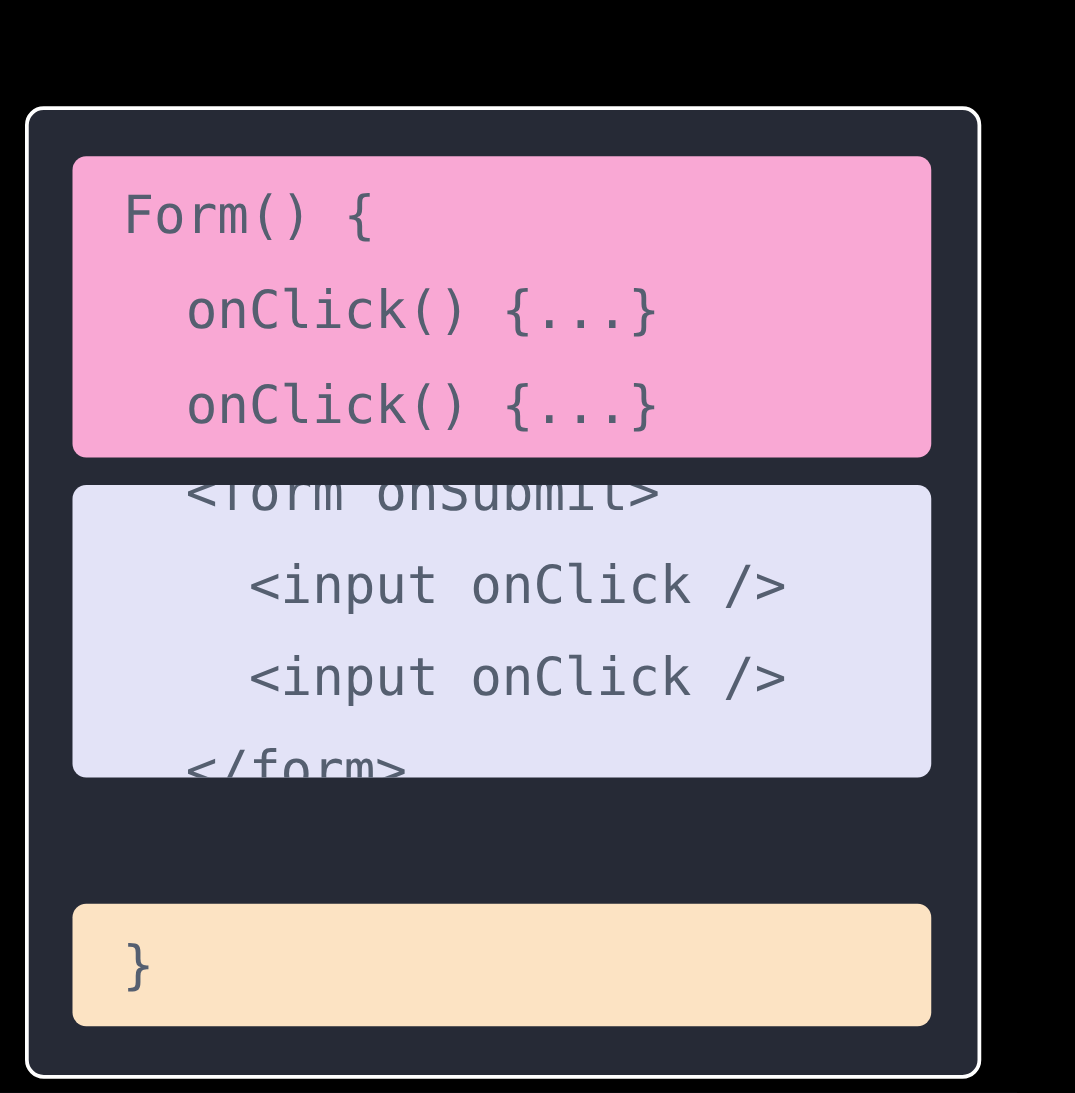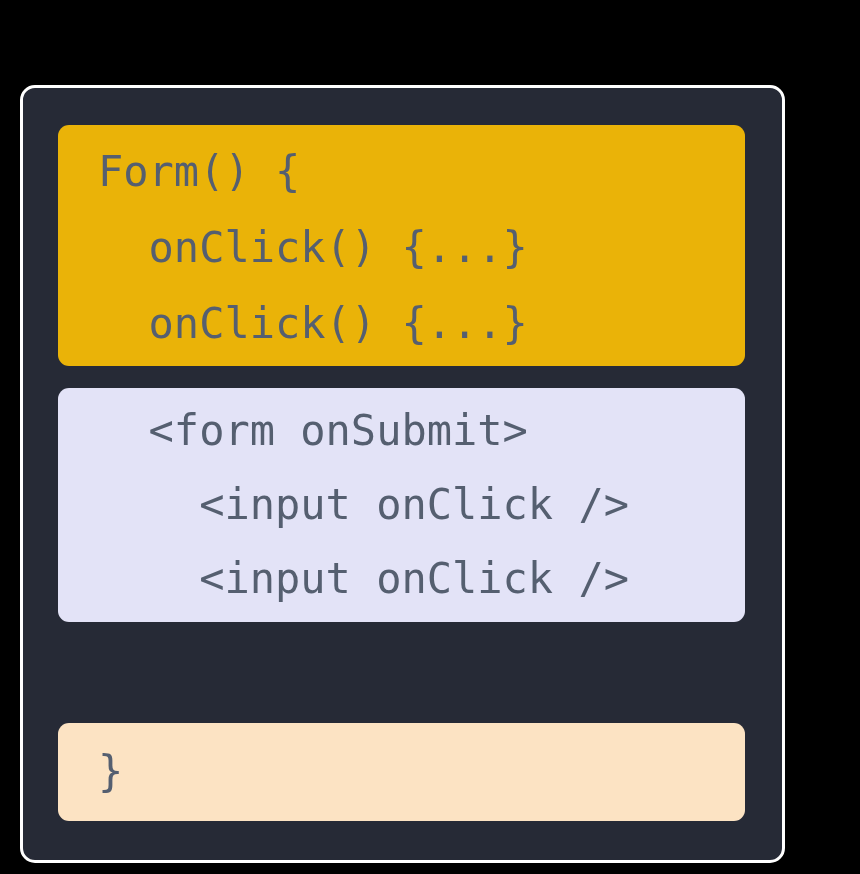--- a/index.html
+++ b/index.html
@@ -46,21 +46,21 @@
     padding: 0;
     overflow: hidden;
     display: flex;
     flex-direction: column;
     justify-content: center;
   }
 
   .block-component-open {
     top: 37px;           
     height: 241px;       
-    background: #eab308;
+    background: #f9a8d4;
     padding-top: 4px;
   }
 
   .block-markup {
     top: 300px;          
     height: 234px;       
     background: #E3E3F7;
   }
 
   .block-component-close {
@@ -98,20 +98,21 @@
     <div class="code-block block-component-open">
       <div class="code-line">Form() {</div>
       <div class="code-line">  onClick() {...}</div>
       <div class="code-line">  onClick() {...}</div>
     </div>
 
     <div class="code-block block-markup">
       <div class="code-line">  &lt;form onSubmit&gt;</div>
       <div class="code-line">    &lt;input onClick /&gt;</div>
       <div class="code-line">    &lt;input onClick /&gt;</div>
+      <div class="code-line">  &lt;/form&gt;</div>
     </div>
 
     <div class="code-block block-component-close">
       <div class="code-line">}</div>
     </div>
 
   </div>
 
 </div>
 

